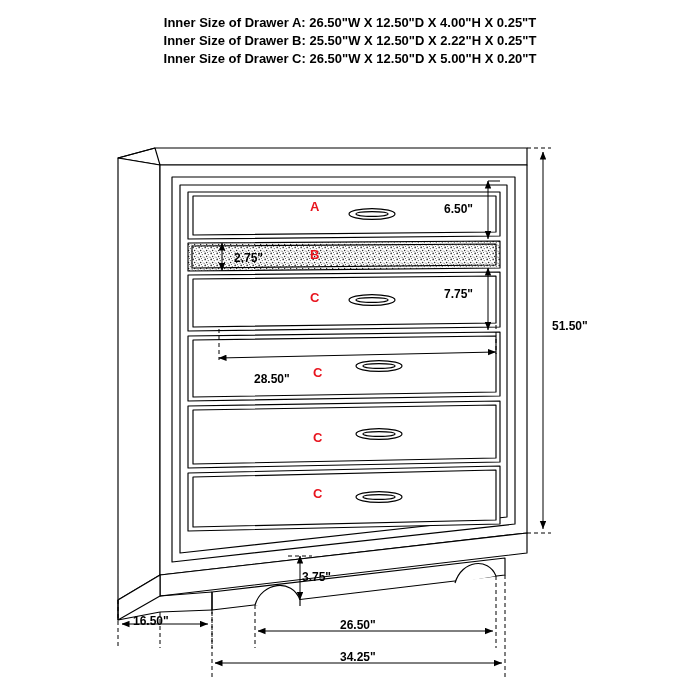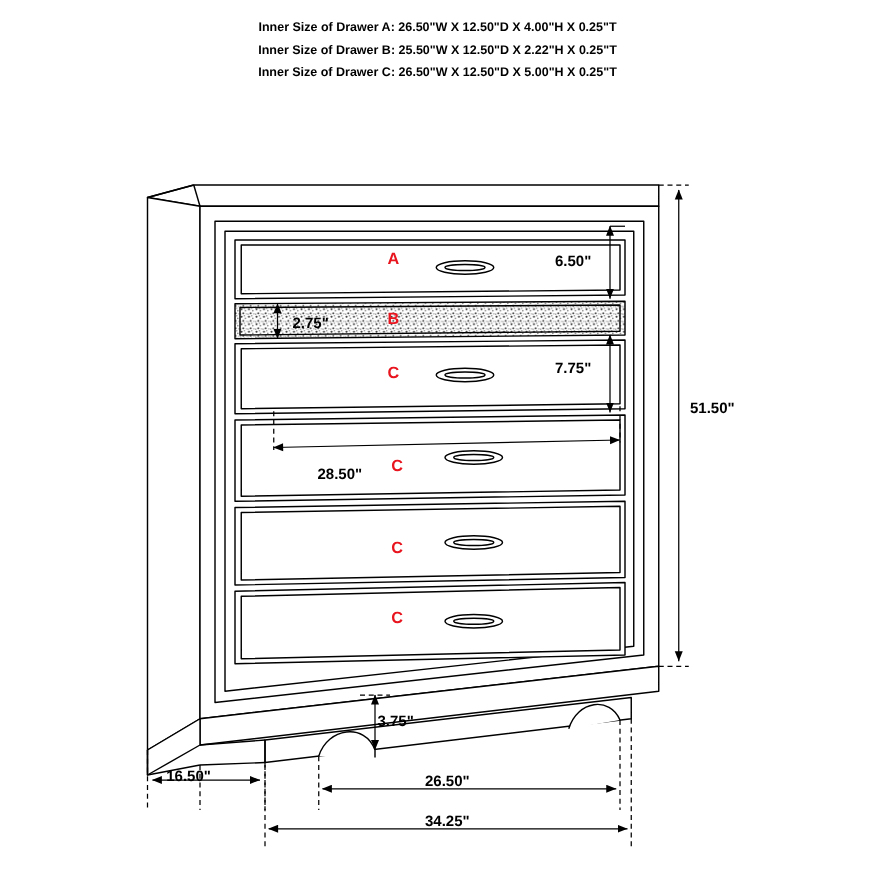--- a/index.html
+++ b/index.html
@@ -17,21 +17,21 @@
   }
   .spec-block {
     position: absolute;
     left: 0;
     top: 14px;
     width: 700px;
     text-align: center;
   }
   .spec-line {
     font-family: "Liberation Sans", sans-serif;
-    font-size: 10px;
+    font-size: 13px;
     font-weight: bold;
     color: #000000;
     line-height: 18px;
     white-space: pre;
   }
   #drawing {
     position: absolute;
     left: 0;
     top: 0;
   }
@@ -53,21 +53,21 @@
   }
 </style>
 </head>
 <body>
 
 <div id="page">
 
   <div class="spec-block">
     <div class="spec-line">Inner Size of Drawer A: 26.50"W X 12.50"D X 4.00"H X 0.25"T</div>
     <div class="spec-line">Inner Size of Drawer B: 25.50"W X 12.50"D X 2.22"H X 0.25"T</div>
-    <div class="spec-line">Inner Size of Drawer C: 26.50"W X 12.50"D X 5.00"H X 0.25"T</div>
+    <div class="spec-line">Inner Size of Drawer C: 26.50"W X 12.50"D X 5.00"H X 0.20"T</div>
   </div>
 
   <svg id="drawing" width="700" height="700" viewBox="0 0 700 700">
     <defs>
       <marker id="arrEnd" markerWidth="9" markerHeight="9" refX="8" refY="3.2" orient="auto" markerUnits="strokeWidth">
         <path d="M0,0 L8,3.2 L0,6.4 z" fill="#000"></path>
       </marker>
       <marker id="arrStart" markerWidth="9" markerHeight="9" refX="0.5" refY="3.2" orient="auto" markerUnits="strokeWidth">
         <path d="M8,0 L0,3.2 L8,6.4 z" fill="#000"></path>
       </marker>

